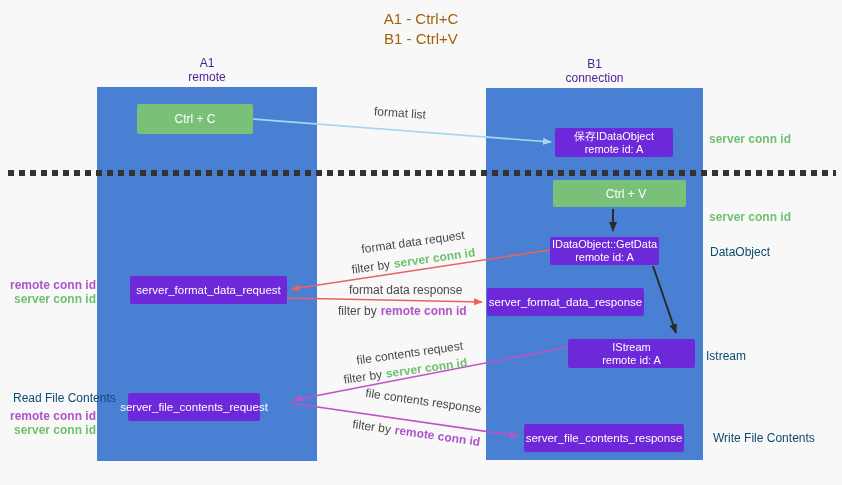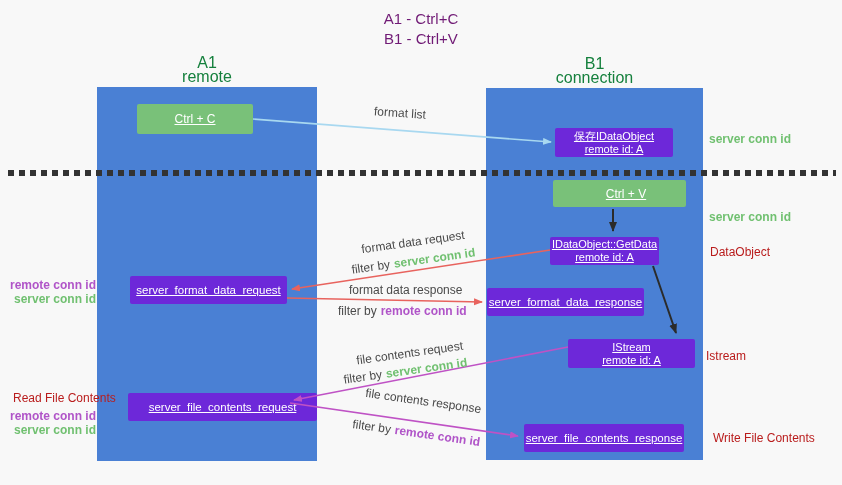--- a/index.html
+++ b/index.html
@@ -1,35 +1,35 @@
 <!DOCTYPE html>
 <html><head>
 <meta charset="utf-8">
 <style>
   html,body{margin:0;padding:0;}
   body{background:#f8f8f8;font-family:"Liberation Sans",sans-serif;}
   .canvas{position:relative;width:842px;height:485px;background:#f8f8f8;overflow:hidden;}
   .title{position:absolute;left:0;top:9px;width:842px;text-align:center;font-size:15px;
-         line-height:20px;color:#701a75;}
-  .ll-header{position:absolute;text-align:center;font-size:16px;line-height:14px;color:#15803d;}
+         line-height:20px;color:#a16207;}
+  .ll-header{position:absolute;text-align:center;font-size:12px;line-height:14px;color:#4c1d95;}
   .lifeline{position:absolute;background:#4a80d4;}
   .dotted{position:absolute;left:8px;top:170px;width:828px;height:6px;
           background:repeating-linear-gradient(90deg,#333 0 6px,transparent 6px 11px);}
   .node{position:absolute;display:flex;flex-direction:column;align-items:center;
-        justify-content:center;color:#fff;border-radius:2px;text-align:center;text-decoration:underline;}
+        justify-content:center;color:#fff;border-radius:2px;text-align:center;}
   .node.green{background:#79c179;font-size:12px;}
   .node.orange{background:#6d28d9;font-size:11.5px;}
   .node .l2{font-size:11px;line-height:13px;}
   .lbl{position:absolute;font-size:12px;color:#4a4a4a;white-space:nowrap;}
   .tilt-up{transform:rotate(-8deg);}
   .tilt-down{transform:rotate(8deg);}
   .tilt-slight{transform:rotate(4deg);}
   .green-t{color:#70c070;font-weight:bold;}
   .purple-t{color:#b054c8;font-weight:bold;}
-  .dark-t{color:#b91c1c;}
+  .dark-t{color:#0c4a6e;}
   .side{position:absolute;font-size:12px;white-space:nowrap;}
   .left-stack{position:absolute;text-align:right;font-size:12px;line-height:14px;white-space:nowrap;}
   .filter-label span:first-child{margin-right:4px;}
   svg.arrows{position:absolute;left:0;top:0;pointer-events:none;}
 </style>
 </head>
 <body>
 
 <div class="canvas">
 
@@ -76,21 +76,21 @@
 
   <div class="node orange" style="left:130px;top:276px;width:157px;height:28px;">
     <div>server_format_data_request</div>
   </div>
 
   <div class="node orange" style="left:568px;top:339px;width:127px;height:29px;">
     <div class="l2">IStream</div>
     <div class="l2">remote id: A</div>
   </div>
 
-  <div class="node orange" style="left:128px;top:393px;width:189px;height:28px;">
+  <div class="node orange" style="left:128px;top:393px;width:132px;height:28px;">
     <div>server_file_contents_request</div>
   </div>
 
   <div class="node orange" style="left:524px;top:424px;width:160px;height:28px;">
     <div>server_file_contents_response</div>
   </div>
 
   <svg class="arrows" width="842" height="485" viewBox="0 0 842 485">
     <defs>
       <marker id="m-blue" markerUnits="userSpaceOnUse" markerWidth="10" markerHeight="8" refX="8" refY="3.5" orient="auto">

